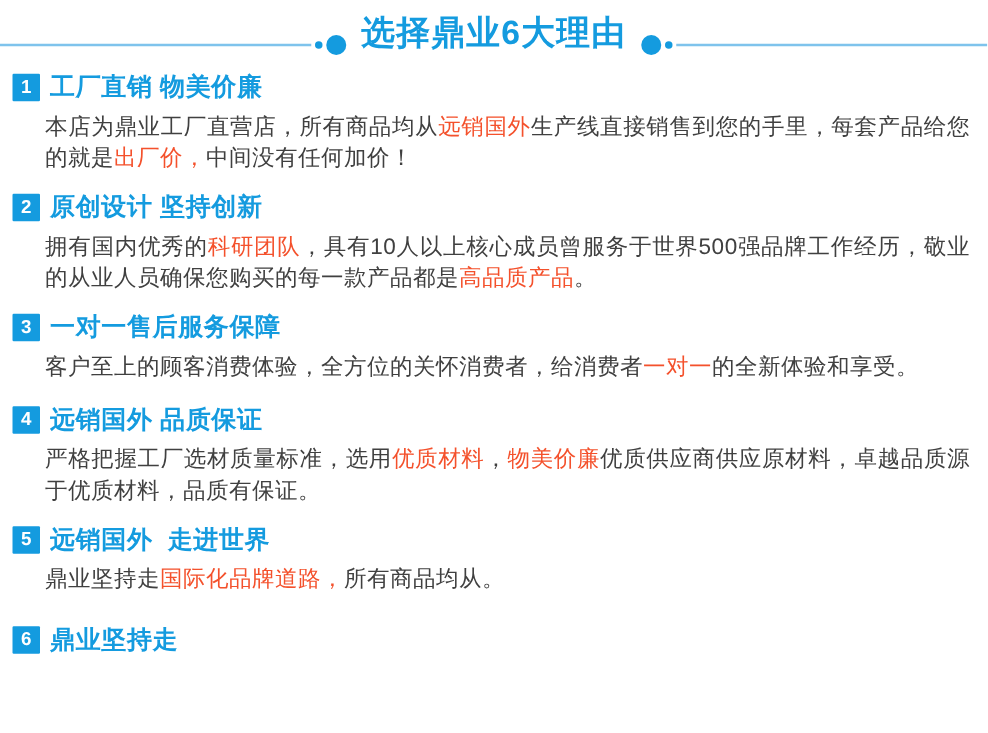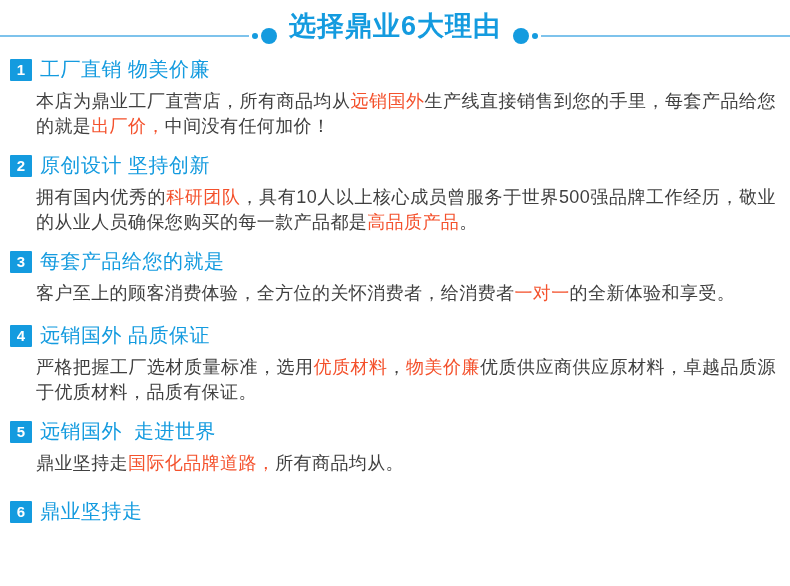--- a/index.html
+++ b/index.html
@@ -29,21 +29,21 @@
   .section{position:relative;padding:0 12px 0 10px;margin-bottom:13px;}
   #sections .section:nth-child(3){margin-bottom:16px;}
   #sections .section:nth-child(5){margin-bottom:22px;}
   .sec-head{display:flex;align-items:center;}
   .badge{
     width:22px;height:22px;flex:0 0 22px;background:var(--accent);
     color:#fff;font-size:15px;font-weight:bold;
     display:flex;align-items:center;justify-content:center;border-radius:1px;
   }
   .sec-title{
-    font-size:20px;font-weight:normal;color:var(--accent);
+    font-size:20px;font-weight:bold;color:var(--accent);
     margin:0 0 0 8px;white-space:pre-wrap;letter-spacing:0.5px;
   }
   .sec-body{
     margin:6px 2px 0 26px;font-size:18px;line-height:25px;
     color:var(--body);letter-spacing:0.4px;text-align:justify;
   }
   .sec-body .hl{color:var(--red);}
 </style>
 </head>
 <body>
@@ -77,21 +77,21 @@
     <div class="sec-head">
       <span class="badge">2</span>
       <h2 class="sec-title">原创设计 坚持创新</h2>
     </div>
     <p class="sec-body"><span>拥有国内优秀的</span><span class="hl">科研团队</span><span>，具有10人以上核心成员曾服务于世界500强品牌工作经历，敬业的从业人员确保您购买的每一款产品都是</span><span class="hl">高品质产品</span><span>。</span></p>
   </section>
 
   <section class="section">
     <div class="sec-head">
       <span class="badge">3</span>
-      <h2 class="sec-title">每套产品给您的就是</h2>
+      <h2 class="sec-title">一对一售后服务保障</h2>
     </div>
     <p class="sec-body"><span>客户至上的顾客消费体验，全方位的关怀消费者，给消费者</span><span class="hl">一对一</span><span>的全新体验和享受。</span></p>
   </section>
 
   <section class="section">
     <div class="sec-head">
       <span class="badge">4</span>
       <h2 class="sec-title">远销国外 品质保证</h2>
     </div>
     <p class="sec-body"><span>严格把握工厂选材质量标准，选用</span><span class="hl">优质材料</span><span>，</span><span class="hl">物美价廉</span><span>优质供应商供应原材料，卓越品质源于优质材料，品质有保证。</span></p>

